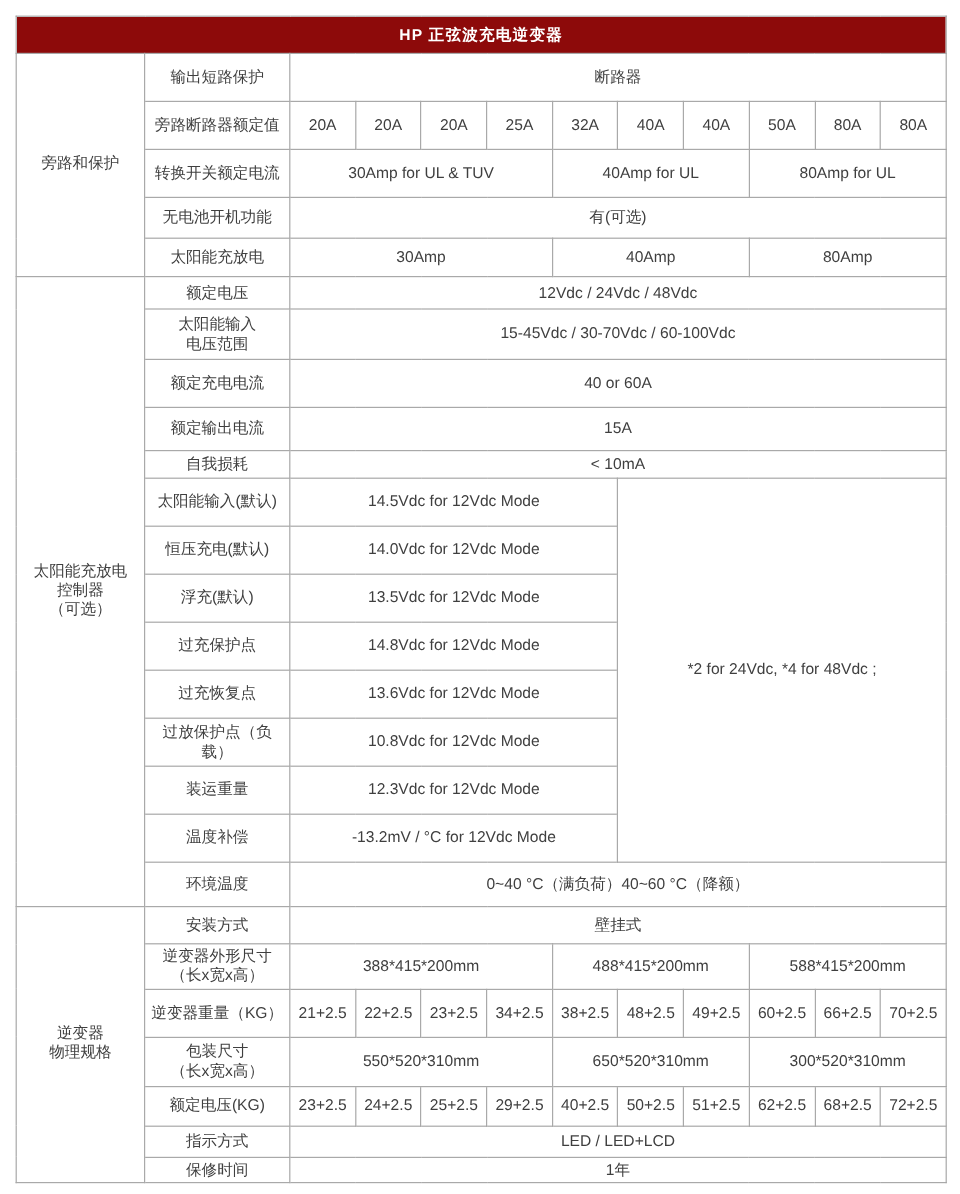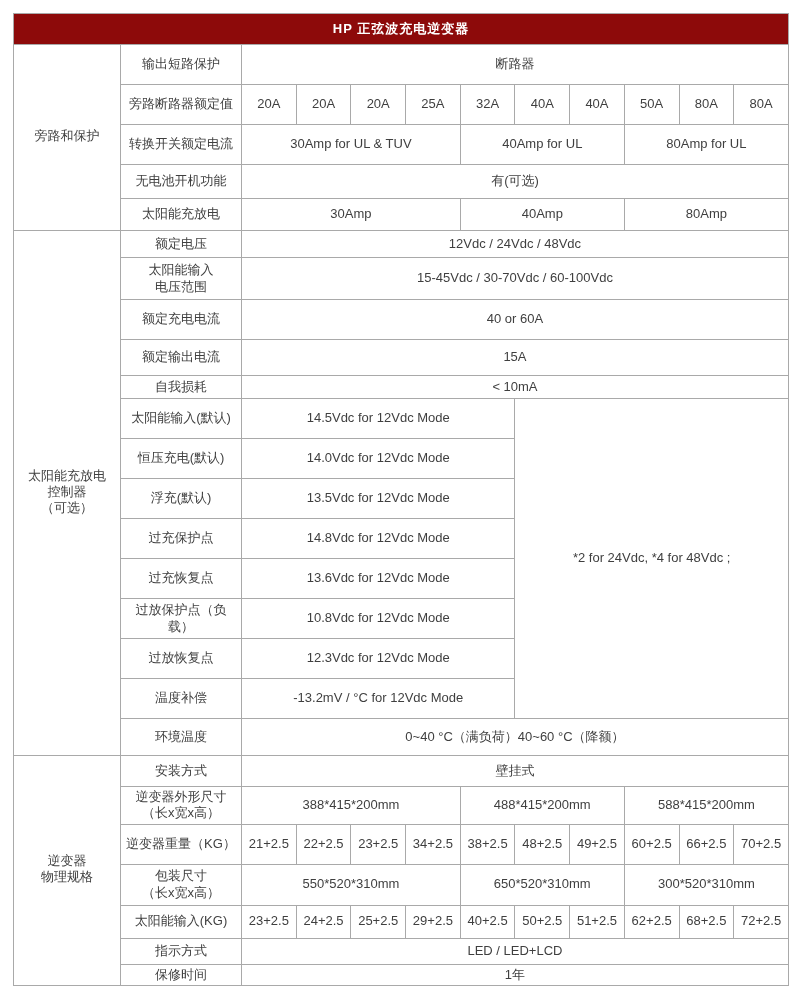--- a/index.html
+++ b/index.html
@@ -157,21 +157,21 @@
     <td class="lbl">过充恢复点</td>
     <td colspan="5">13.6Vdc for 12Vdc Mode</td>
   </tr>
 
   <tr style="height:40px">
     <td class="lbl">过放保护点（负载）</td>
     <td colspan="5">10.8Vdc for 12Vdc Mode</td>
   </tr>
 
   <tr style="height:40px">
-    <td class="lbl">过放恢复点</td>
+    <td class="lbl">装运重量</td>
     <td colspan="5">12.3Vdc for 12Vdc Mode</td>
   </tr>
 
   <tr style="height:40px">
     <td class="lbl">温度补偿</td>
     <td colspan="5">-13.2mV / °C for 12Vdc Mode</td>
   </tr>
 
   <tr style="height:37px">
     <td class="lbl">环境温度</td>
@@ -215,21 +215,21 @@
     <td class="lbl">
       <div>包装尺寸</div>
       <div>（长x宽x高）</div>
     </td>
     <td colspan="4">550*520*310mm</td>
     <td colspan="3">650*520*310mm</td>
     <td colspan="3">300*520*310mm</td>
   </tr>
 
   <tr style="height:33px">
-    <td class="lbl">太阳能输入(KG)</td>
+    <td class="lbl">额定电压(KG)</td>
     <td class="num">23+2.5</td>
     <td class="num">24+2.5</td>
     <td class="num">25+2.5</td>
     <td class="num">29+2.5</td>
     <td class="num">40+2.5</td>
     <td class="num">50+2.5</td>
     <td class="num">51+2.5</td>
     <td class="num">62+2.5</td>
     <td class="num">68+2.5</td>
     <td class="num">72+2.5</td>

